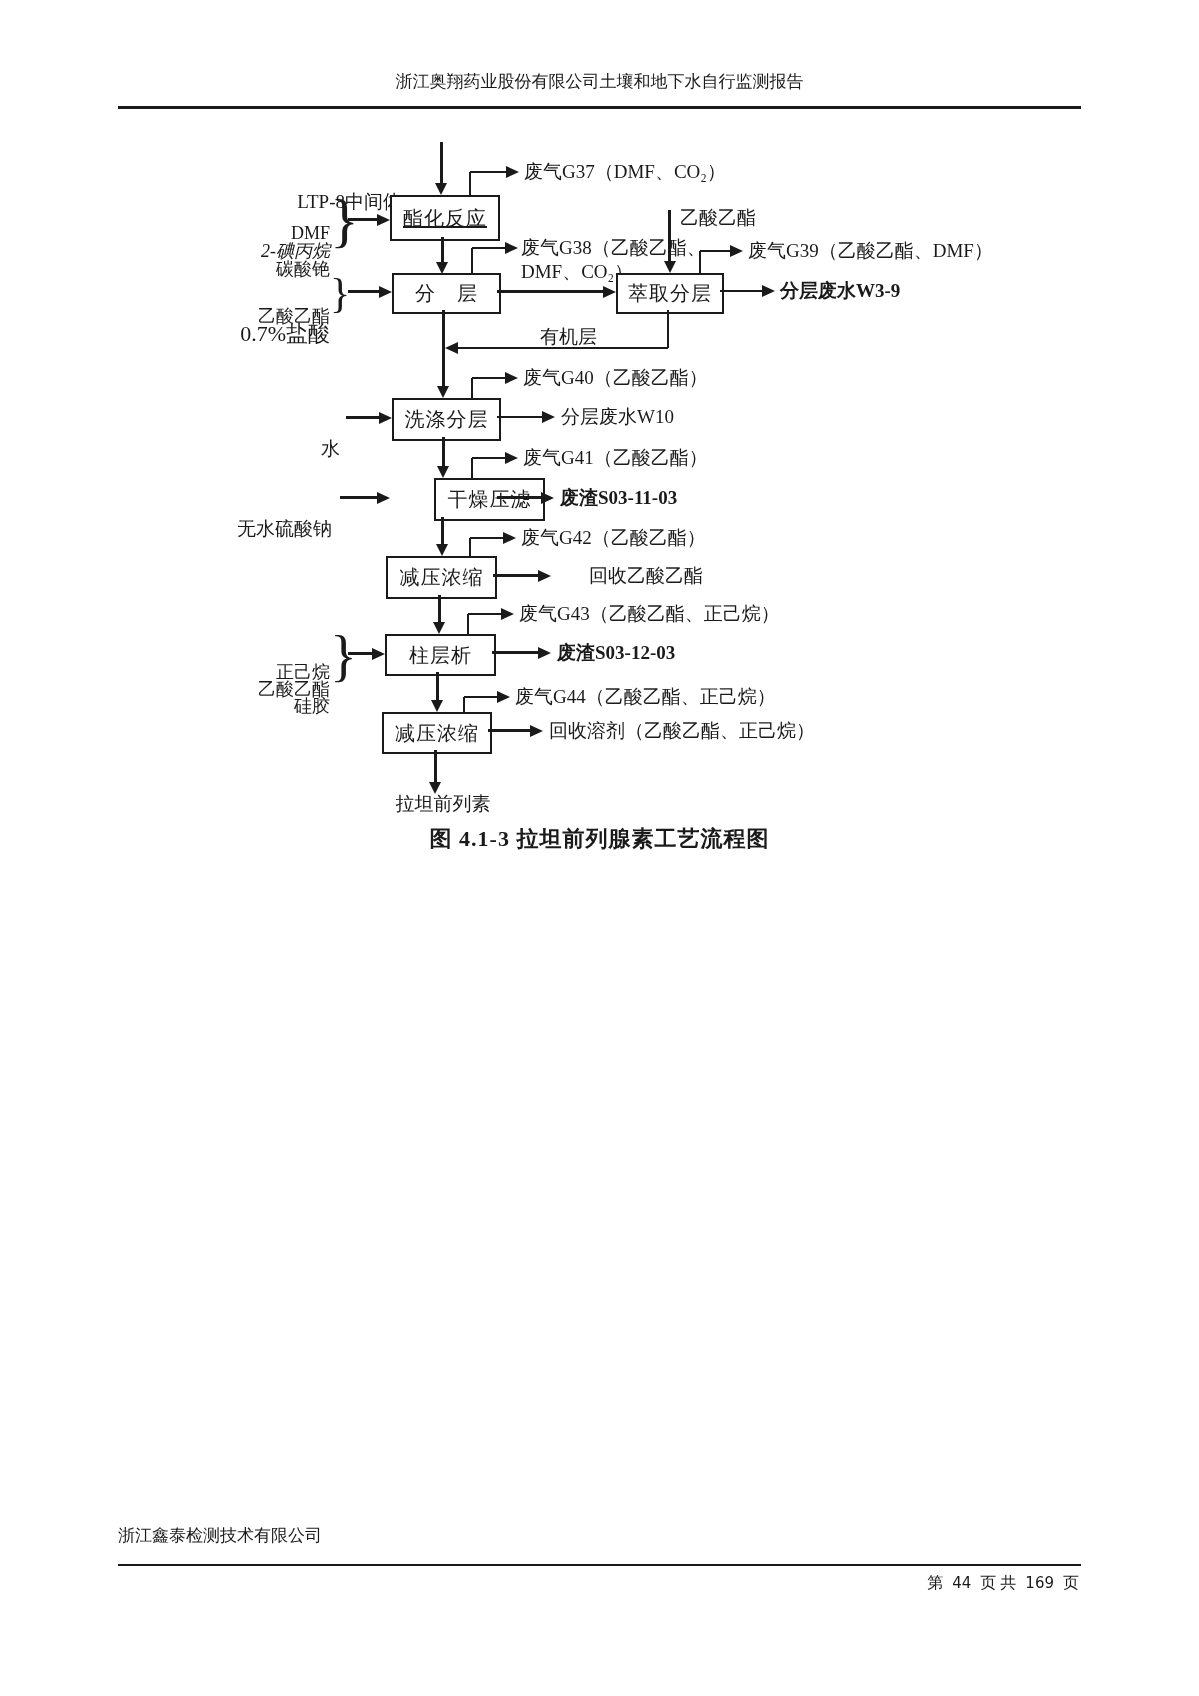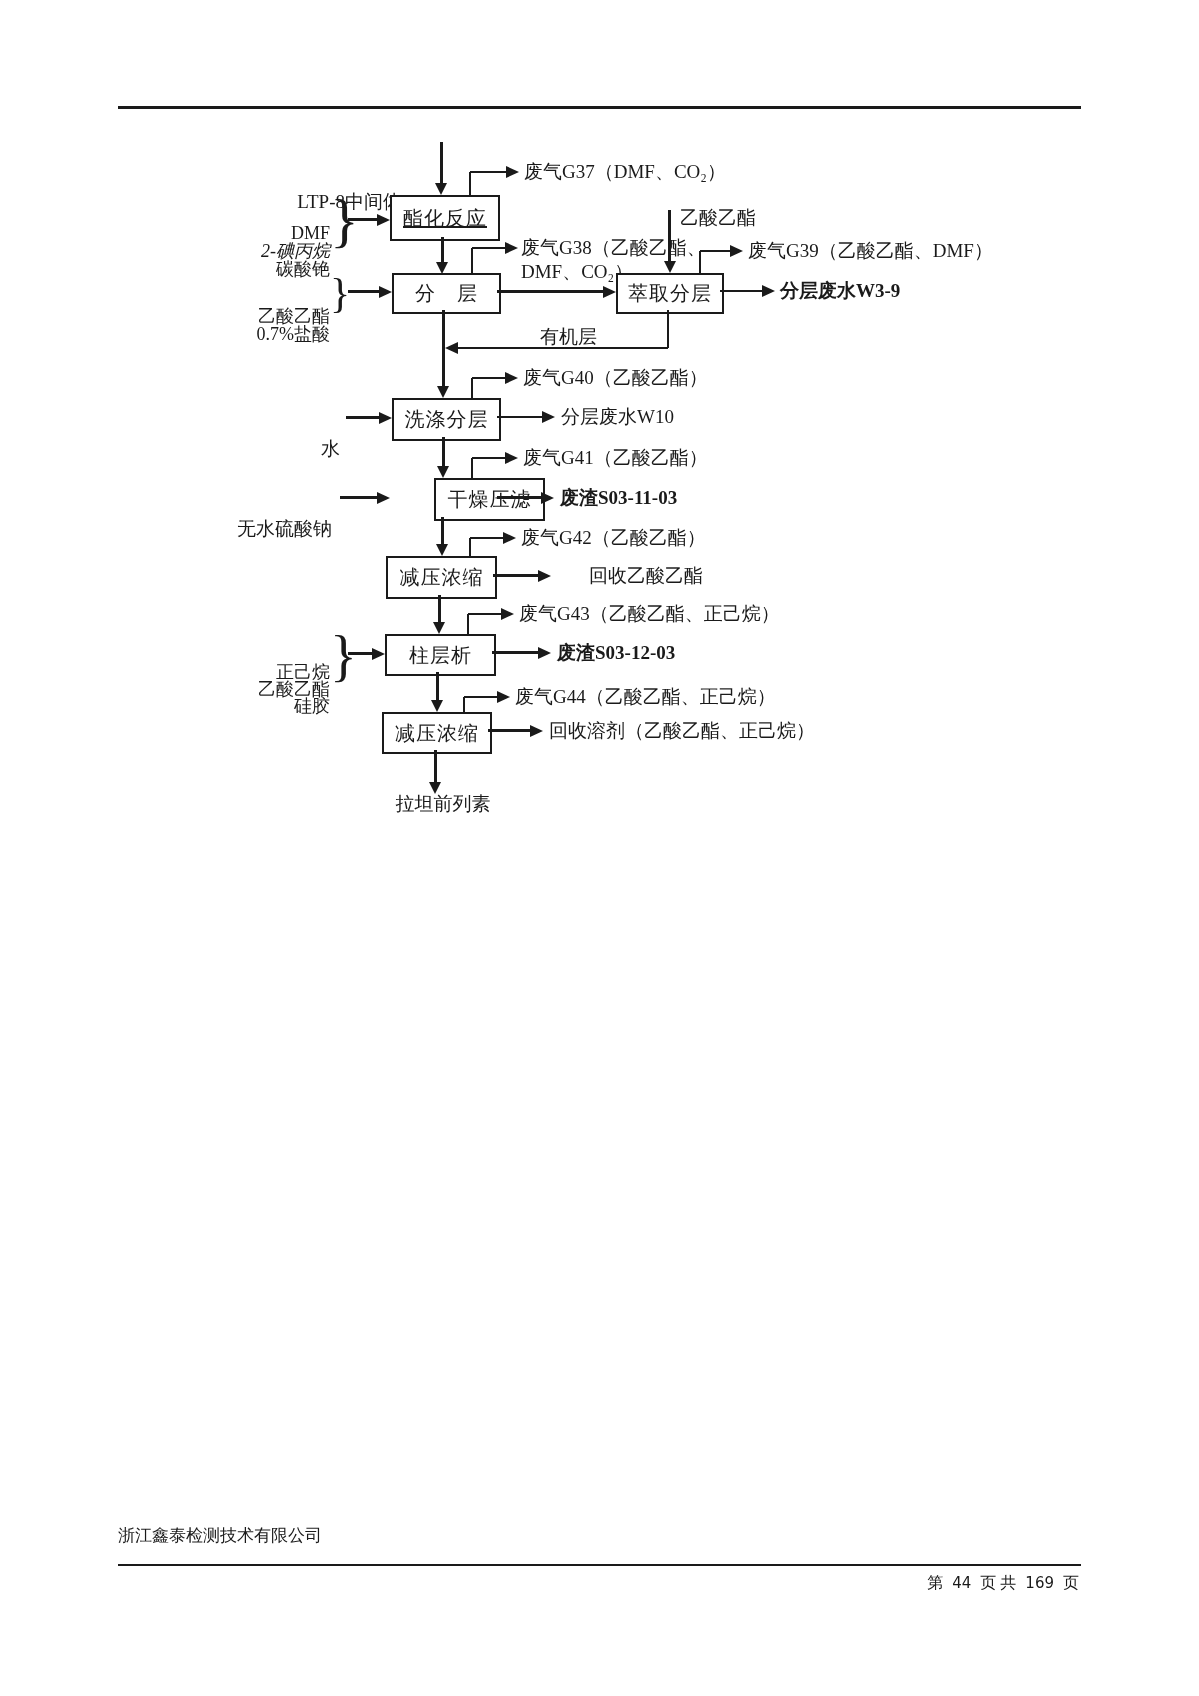--- a/index.html
+++ b/index.html
@@ -22,20 +22,21 @@
   .f-company{position:absolute;left:118px;top:1524px;font-size:17px;}
   .f-page{position:absolute;right:118px;top:1573px;font-size:16px;}
   .f-page .num{font-family:"DejaVu Sans",sans-serif;font-size:15px;padding:0 7px;}
   .f-page .zh{padding:0 2px;}
 </style>
 </head>
 <body>
 
 <div class="page">
 
+  <div class="title">浙江奥翔药业股份有限公司土壤和地下水自行监测报告</div>
   <div class="hl h3" style="left:118px;top:106px;width:963px;"></div>
 
   <div>
 
     <div class="lbl rt" style="left:280px;top:160px;width:122px;">LTP-8中间体</div>
     <div class="vl v3" style="left:440px;top:142px;height:42px;"></div>
     <div class="ah-d" style="left:435px;top:183px;"></div>
 
     <div class="box" style="left:390px;top:195px;width:106px;height:42px;text-decoration:underline;">
       <span>酯化反应</span>
@@ -60,21 +61,21 @@
     <div class="hl" style="left:472px;top:247px;width:33px;"></div>
     <div class="ah-r" style="left:505px;top:242px;"></div>
     <div class="lbl" style="left:521px;top:237px;">废气G38（乙酸乙酯、</div>
     <div class="lbl" style="left:521px;top:261px;">DMF、CO₂）</div>
 
     <div class="box" style="left:392px;top:273px;width:105px;height:37px;">
       <span>分　层</span>
     </div>
 
     <div class="lbl rt" style="left:200px;top:274px;width:130px;font-size:18px;">乙酸乙酯</div>
-    <div class="lbl rt" style="left:200px;top:292px;width:130px;font-size:18px;">0.7%盐酸</div>
+    <div class="lbl rt" style="left:200px;top:292px;width:130px;font-size:22px;">0.7%盐酸</div>
     <div class="brace" style="left:330px;top:272px;font-size:42px;">}</div>
     <div class="hl h3" style="left:348px;top:290px;width:31px;"></div>
     <div class="ah-r" style="left:379px;top:286px;"></div>
 
     <div class="hl h3" style="left:497px;top:290px;width:106px;"></div>
     <div class="ah-r" style="left:603px;top:286px;"></div>
 
     <div class="box" style="left:616px;top:273px;width:104px;height:37px;">
       <span>萃取分层</span>
     </div>
@@ -191,20 +192,21 @@
     <div class="hl h3" style="left:488px;top:729px;width:42px;"></div>
     <div class="ah-r" style="left:530px;top:725px;"></div>
     <div class="lbl" style="left:549px;top:720px;">回收溶剂（乙酸乙酯、正己烷）</div>
 
     <div class="vl v3" style="left:434px;top:750px;height:33px;"></div>
     <div class="ah-d" style="left:429px;top:782px;"></div>
     <div class="lbl" style="left:386px;top:793px;width:114px;text-align:center;">拉坦前列素</div>
 
   </div>
 
+  <div class="caption">图 4.1-3 拉坦前列腺素工艺流程图</div>
 
   <div class="hl" style="left:118px;top:1564px;width:963px;"></div>
   <div class="f-company">浙江鑫泰检测技术有限公司</div>
   <div class="f-page">
     <span class="zh">第</span><span class="num">44</span><span class="zh">页</span><span class="zh">共</span><span class="num">169</span><span class="zh">页</span>
   </div>
 
 </div>
 
 </body></html>

